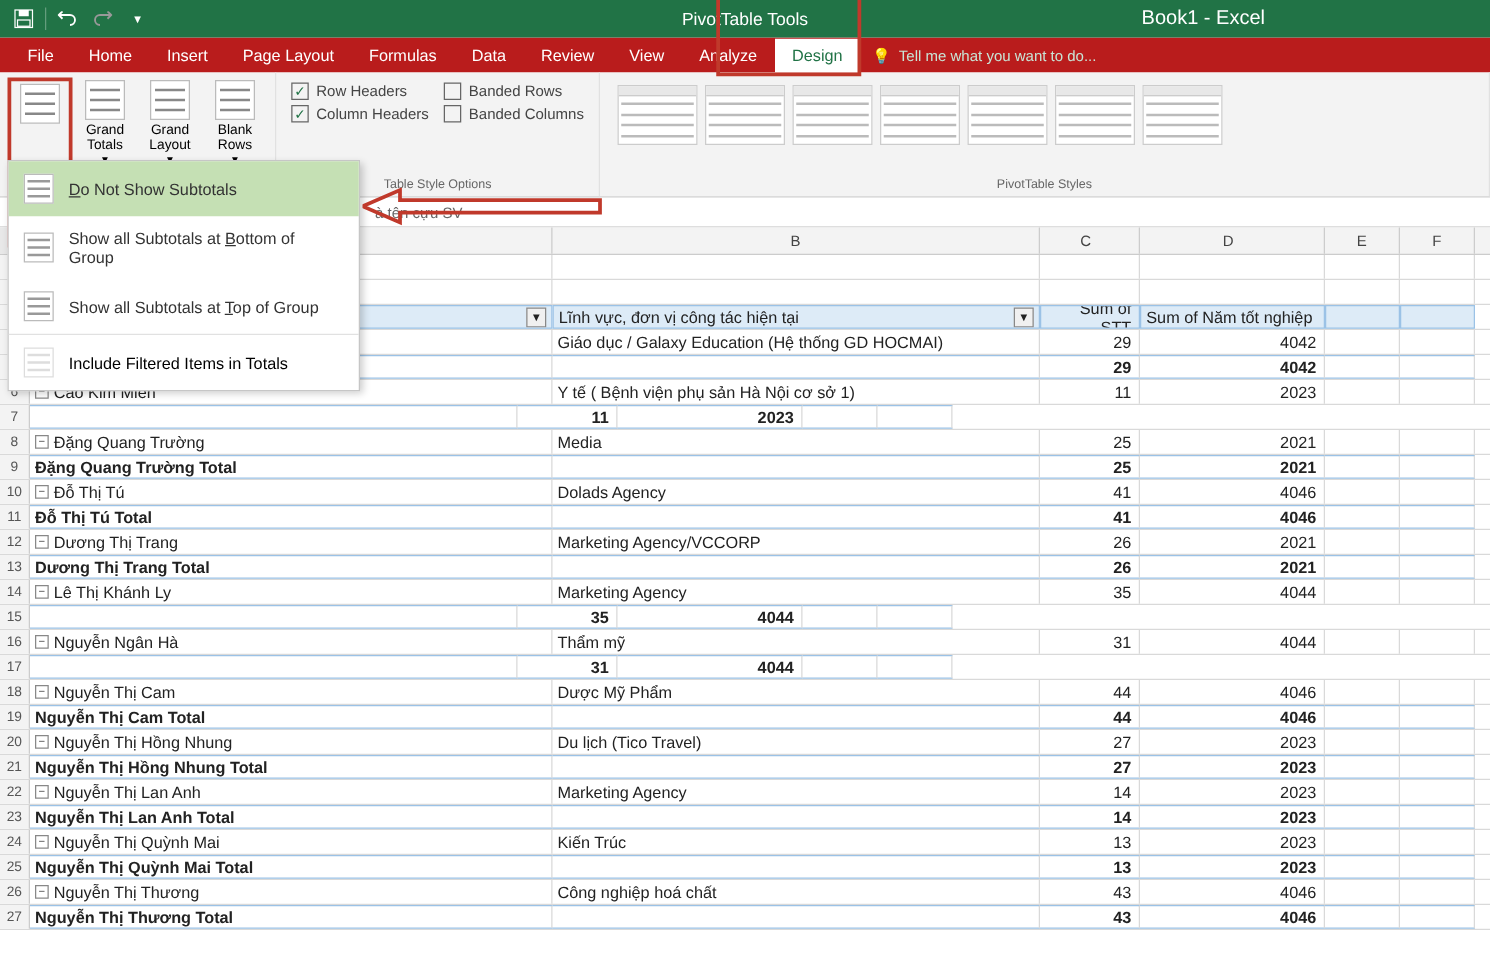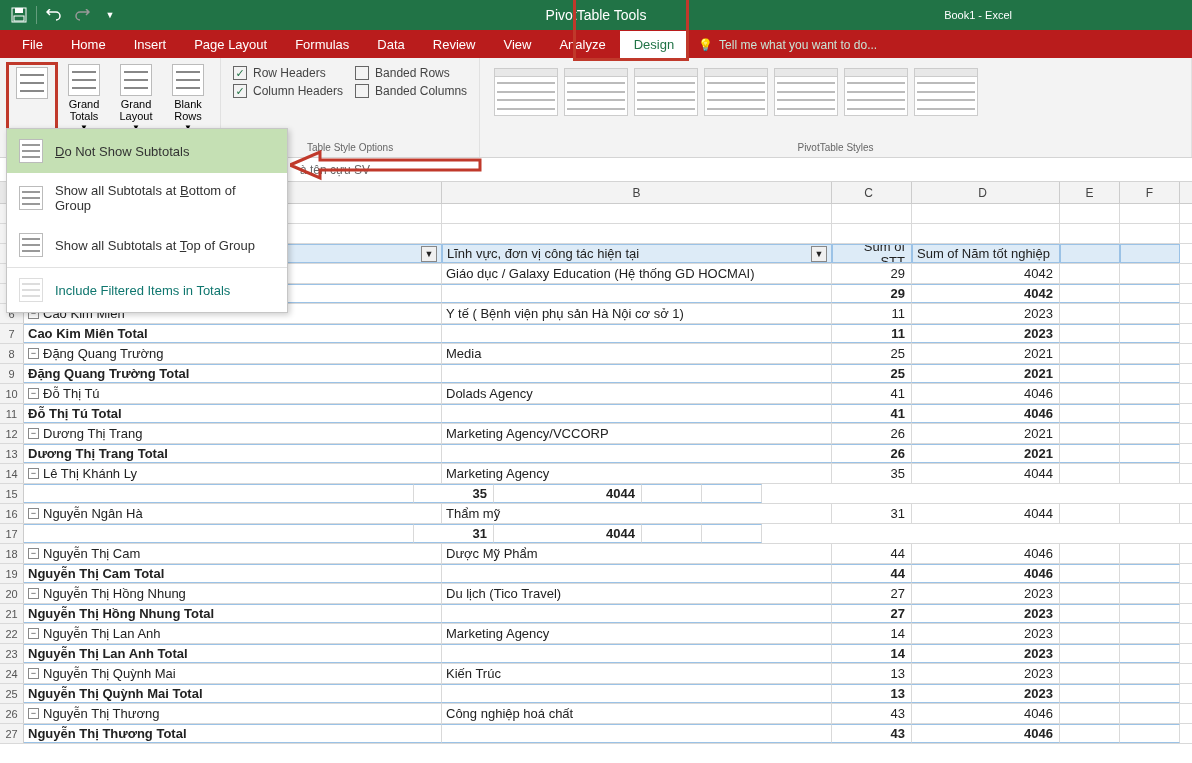--- a/index.html
+++ b/index.html
@@ -4,21 +4,21 @@
 <style>
 * { box-sizing: border-box; margin: 0; padding: 0; font-family: "Segoe UI", Arial, sans-serif; }
 body { background: #fff; width: 1192px; height: 763px; overflow: hidden; position: relative; }
 
 
 .titlebar { height: 30px; background: #217346; display: flex; align-items: center; color: #fff; font-size: 12px; position: relative; }
 .qat { display: flex; align-items: center; gap: 6px; padding: 0 8px; }
 .qat-item { width: 22px; height: 22px; display: flex; align-items: center; justify-content: center; cursor: pointer; }
 .qat-sep { width: 1px; height: 18px; background: rgba(255,255,255,0.3); }
 .titlebar-center { position: absolute; left: 50%; transform: translateX(-50%); display: flex; flex-direction: column; align-items: center; font-size: 14px; line-height: 13px; }
-.titlebar-right { position: absolute; right: 180px; font-size: 11px; }
+.titlebar-right { position: absolute; right: 180px; font-size: 16px; }
 
 
 .tabsrow { height: 28px; background: #b91c1c; display: flex; align-items: flex-end; padding-left: 8px; }
 .tab { padding: 6px 14px; color: #fff; font-size: 13px; cursor: pointer; }
 .tab.active { background: #fff; color: #217346; }
 .tellme { color: #c9e4d6; font-size: 12px; padding: 6px 10px; display: flex; align-items: center; gap: 6px; }
 
 
 .ribbon { height: 100px; background: #f3f3f3; border-bottom: 1px solid #d4d4d4; display: flex; position: relative; }
 .ribbon-group { border-right: 1px solid #e1e1e1; display: flex; flex-direction: column; padding: 4px 6px 2px 6px; }
@@ -35,21 +35,21 @@
 .style-thumb { width: 64px; height: 48px; border: 1px solid #ccc; background: #fff; display:flex; flex-direction:column; }
 .style-thumb .hdr { height:8px; background:#e8e8e8; border-bottom:1px solid #ccc;}
 .style-thumb .rws { flex:1; display:flex; flex-direction:column; justify-content:space-around; padding:2px;}
 .style-thumb .rw { height:2px; background:#bbb; }
 
 
 .subtotals-btn { border: 3px solid #c0392b; background:#f3f3f3;gap:34px;}
 .dropdown { position: absolute; top: 128px; left: 6px; width: 282px; background: #fff; border: 1px solid #c6c6c6; box-shadow: 2px 2px 6px rgba(0,0,0,0.2); z-index: 30; }
 .dd-item { display: flex; align-items: center; gap: 12px; padding: 10px 12px; font-size: 13px; color: #333; cursor: pointer; }
 .dd-item.hl { background: #c5e0b4; }
-.dd-item.disabled { color: #0f766e; }
+.dd-item.disabled { color: #000000; }
 .dd-icon { width: 24px; height: 24px; border: 1px solid #bbb; background:#fff; display:flex; flex-direction:column; justify-content:space-around; padding:2px;}
 .dd-icon .l { height:2px; background:#999;}
 .dd-sep { height:1px; background:#e1e1e1; }
 
 
 .arrow { position:absolute; top:150px; left:290px; z-index:31; }
 
 
 .design-box { position:absolute; top: 0px; left: 576px; width: 110px; height: 58px; outline: 3px solid #c0392b; z-index: 25; pointer-events:none;}
 
@@ -389,23 +389,20 @@
           <span>Cao Kim Miên</span>
         </div>
         <div class="cell wB">Y tế ( Bệnh viện phụ sản Hà Nội cơ sở 1)</div>
         <div class="cell wC">11</div>
         <div class="cell wD">2023</div>
         <div class="cell wE"></div>
         <div class="cell wF"></div>
       </div>
       <div class="row subtotal-row">
         <div class="rnum">7</div>
-        <div class="cell wA" style="font-weight: 700;">
-          <span>Cao Kim Miên Total</span>
-        </div>
         <div class="cell wB"></div>
         <div class="cell wC" style="font-weight: 700;">11</div>
         <div class="cell wD" style="font-weight: 700;">2023</div>
         <div class="cell wE"></div>
         <div class="cell wF"></div>
       </div>
       <div class="row">
         <div class="rnum">8</div>
         <div class="cell wA">
           <span class="collapse">−</span>

